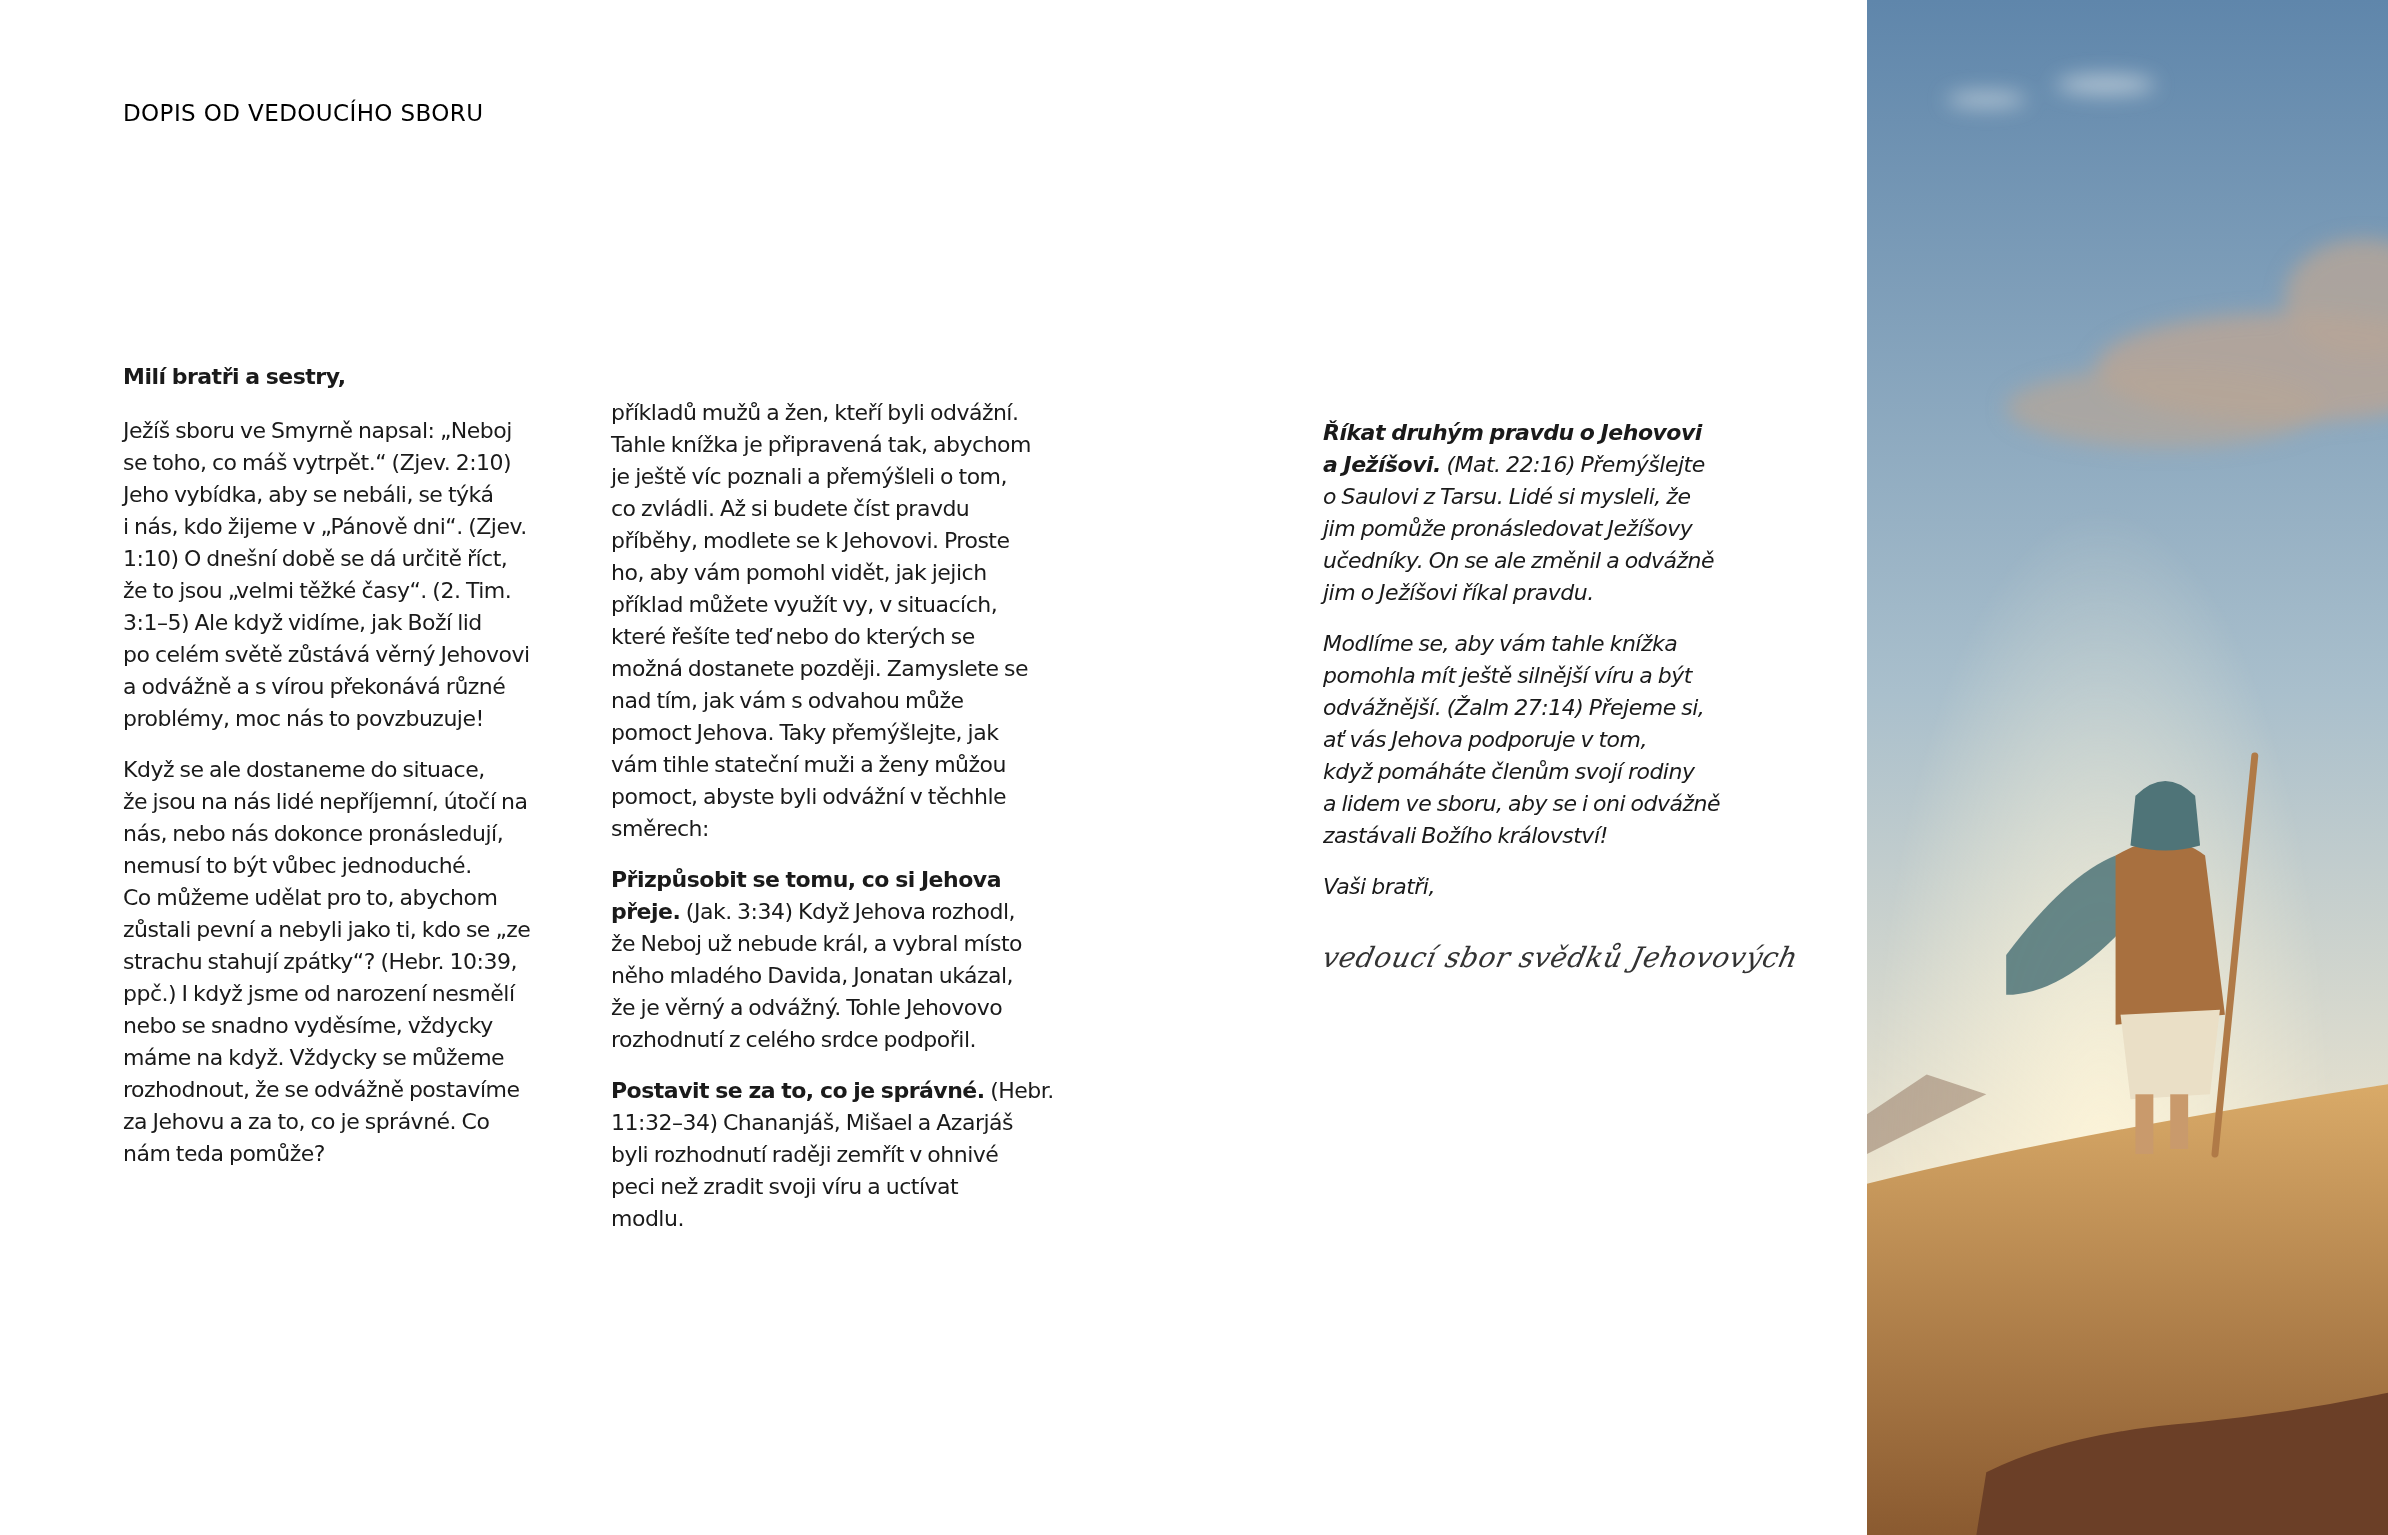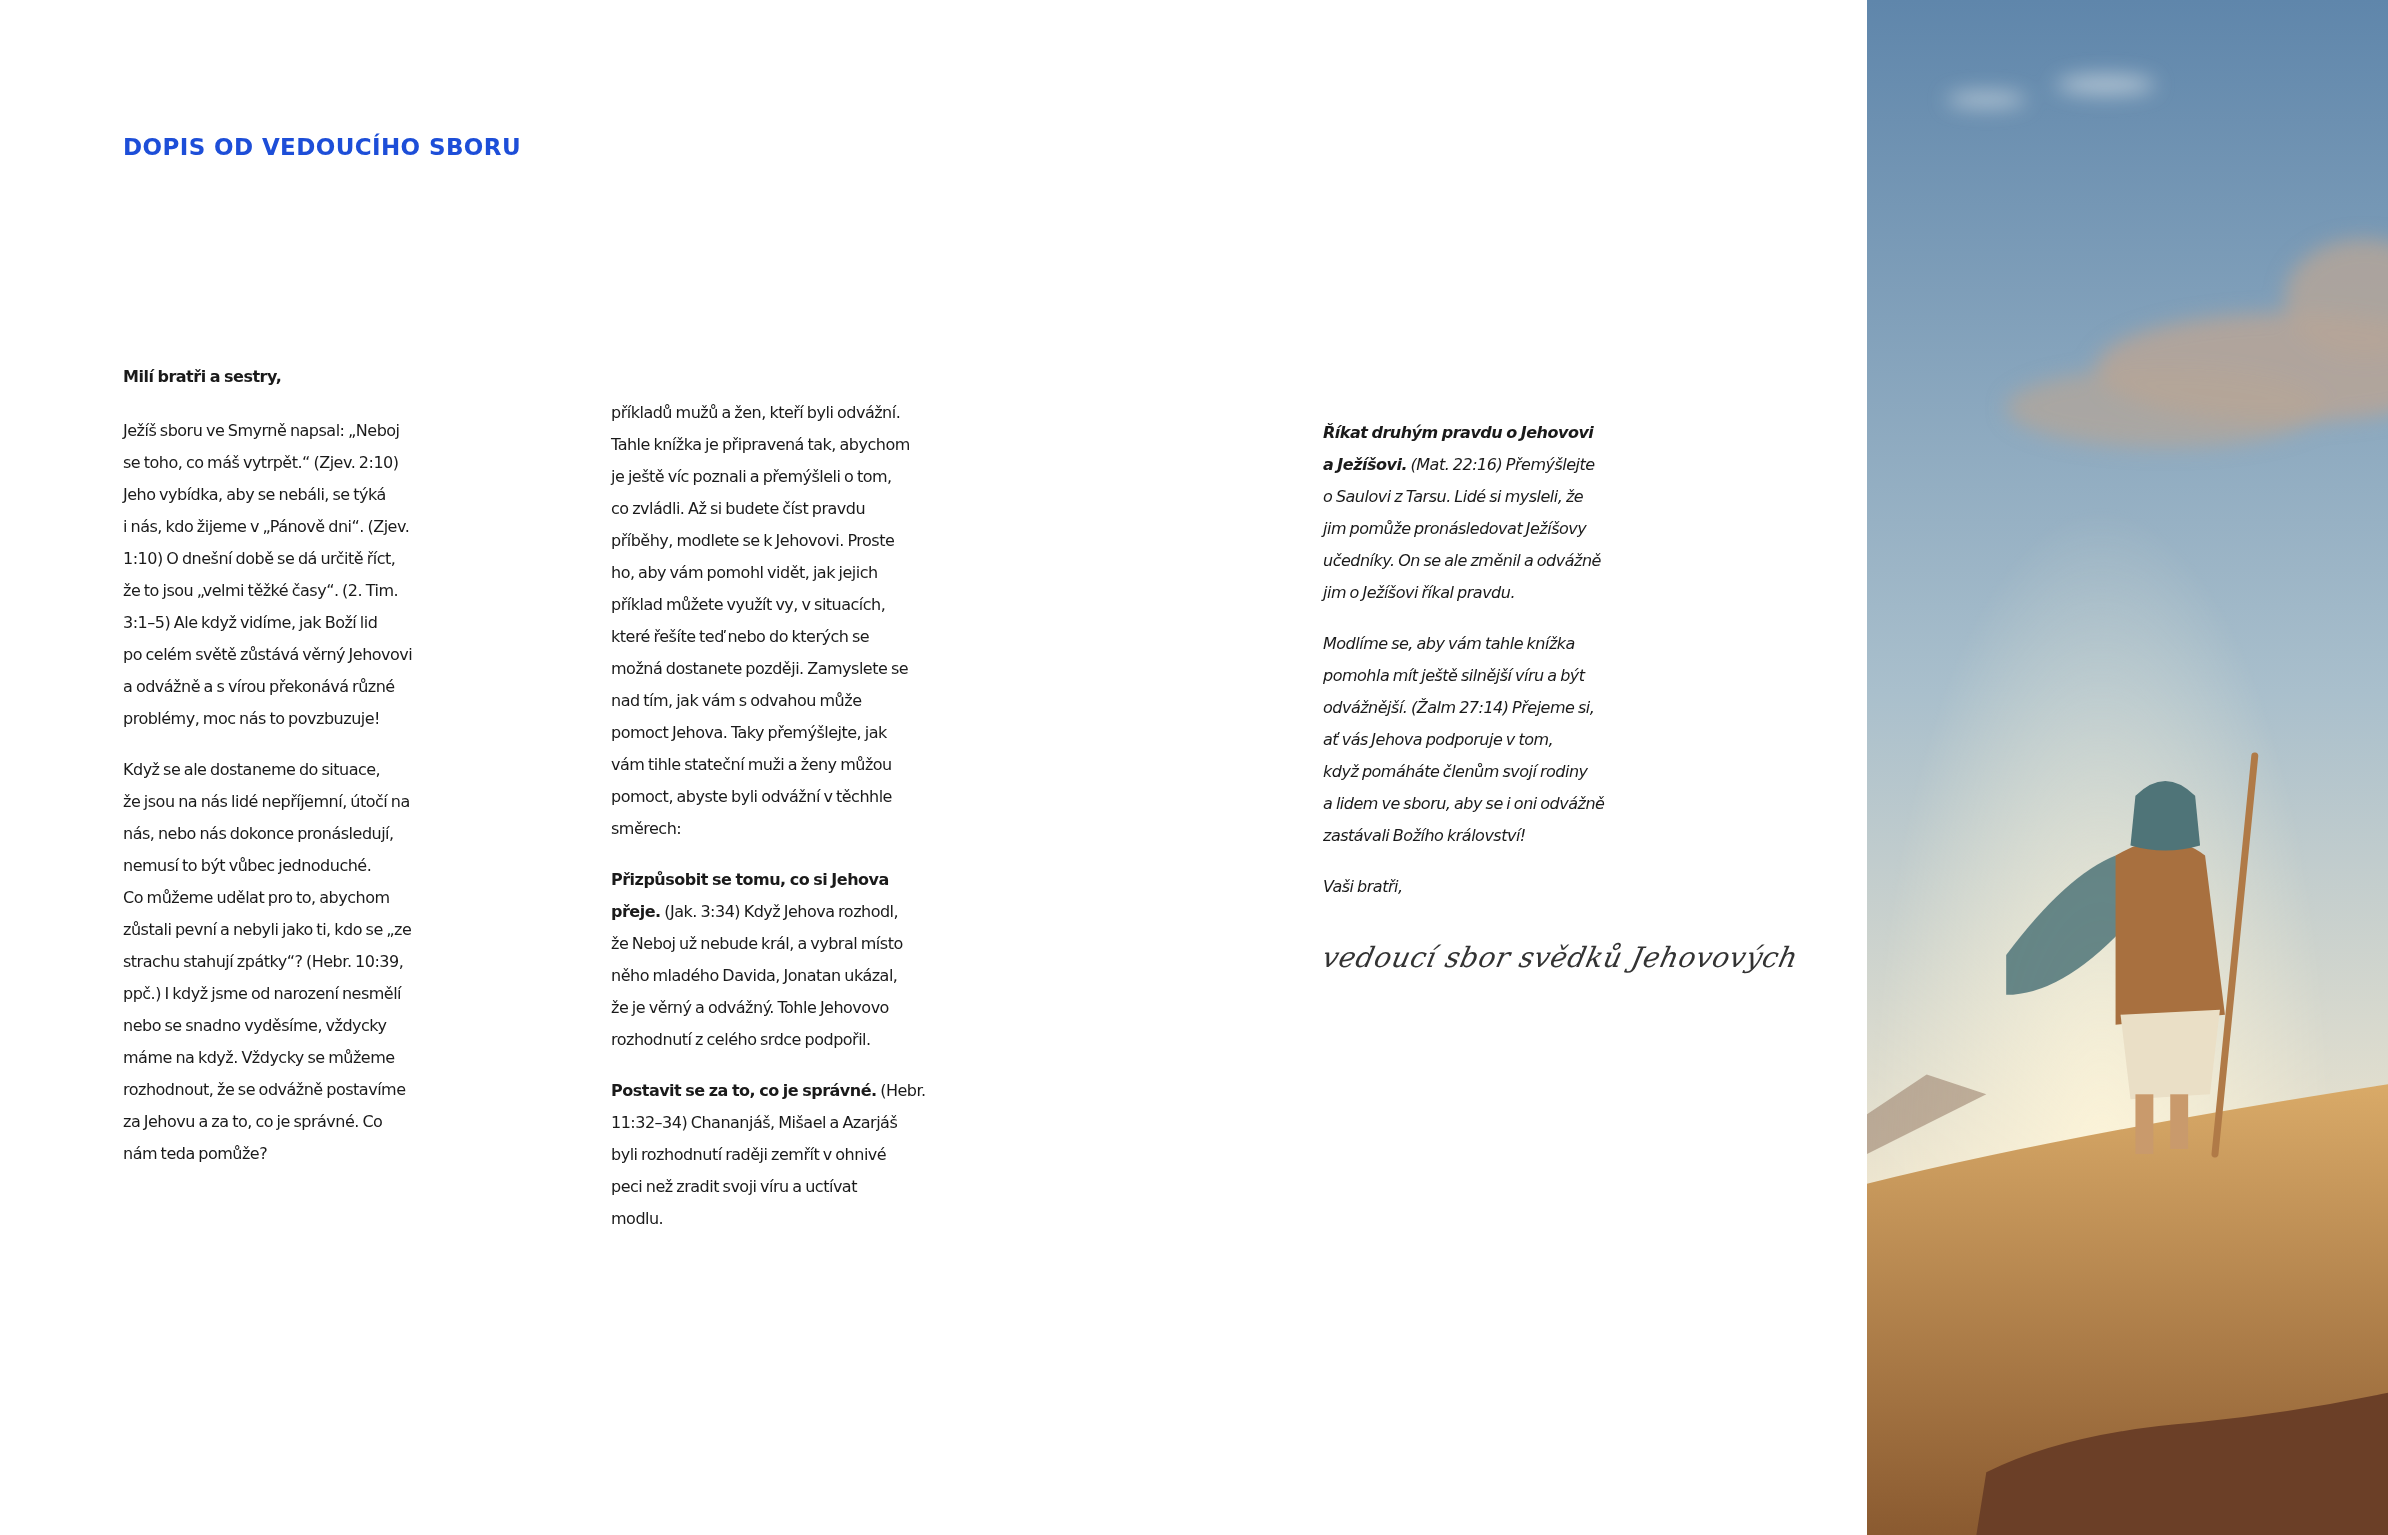--- a/index.html
+++ b/index.html
@@ -4,28 +4,27 @@
   <style>
     html, body { margin: 0; padding: 0; }
     body {
       width: 2388px; height: 1535px; position: relative; overflow: hidden;
       background: #ffffff;
       font-family: "DejaVu Sans", "Liberation Sans", sans-serif;
       color: #1a1a1a;
     }
     .page-header {
       position: absolute; left: 123px; top: 100px;
-      font-size: 23px; font-weight: bold; letter-spacing: 0.4px;
-      color: #1d4ed8;
+      font-size: 23px; font-weight: normal; letter-spacing: 0.4px;
+      color: #000000;
       font-family: "DejaVu Sans", sans-serif;
-      margin-top: 34px;
     }
     .col {
       position: absolute;
-      font-size: 16px; line-height: 32px;
+      font-size: 22px; line-height: 32px;
       letter-spacing: -0.5px; word-spacing: -1px;
     }
     .col p { margin: 0 0 19px 0; }
     .col .line { display: block; white-space: nowrap; }
     .col1 { left: 123px; top: 361px; width: 438px; }
     .col2 { left: 611px; top: 397px; width: 448px; }
     .col3 { left: 1323px; top: 417px; width: 438px; font-style: italic; }
     .greeting { font-weight: bold; margin-bottom: 22px !important; }
     b { font-weight: bold; }
     .signature {

